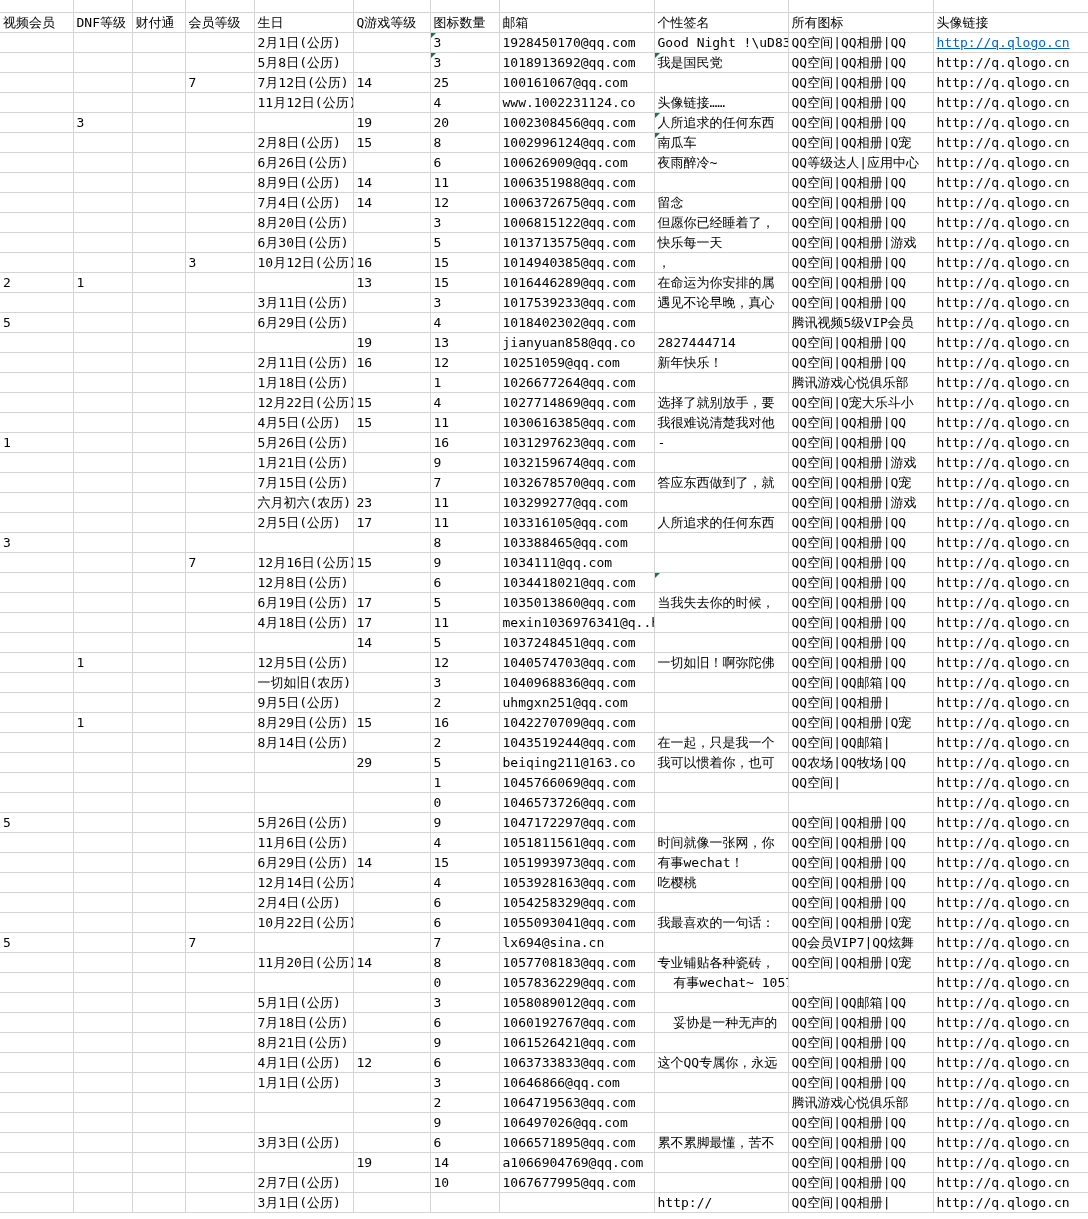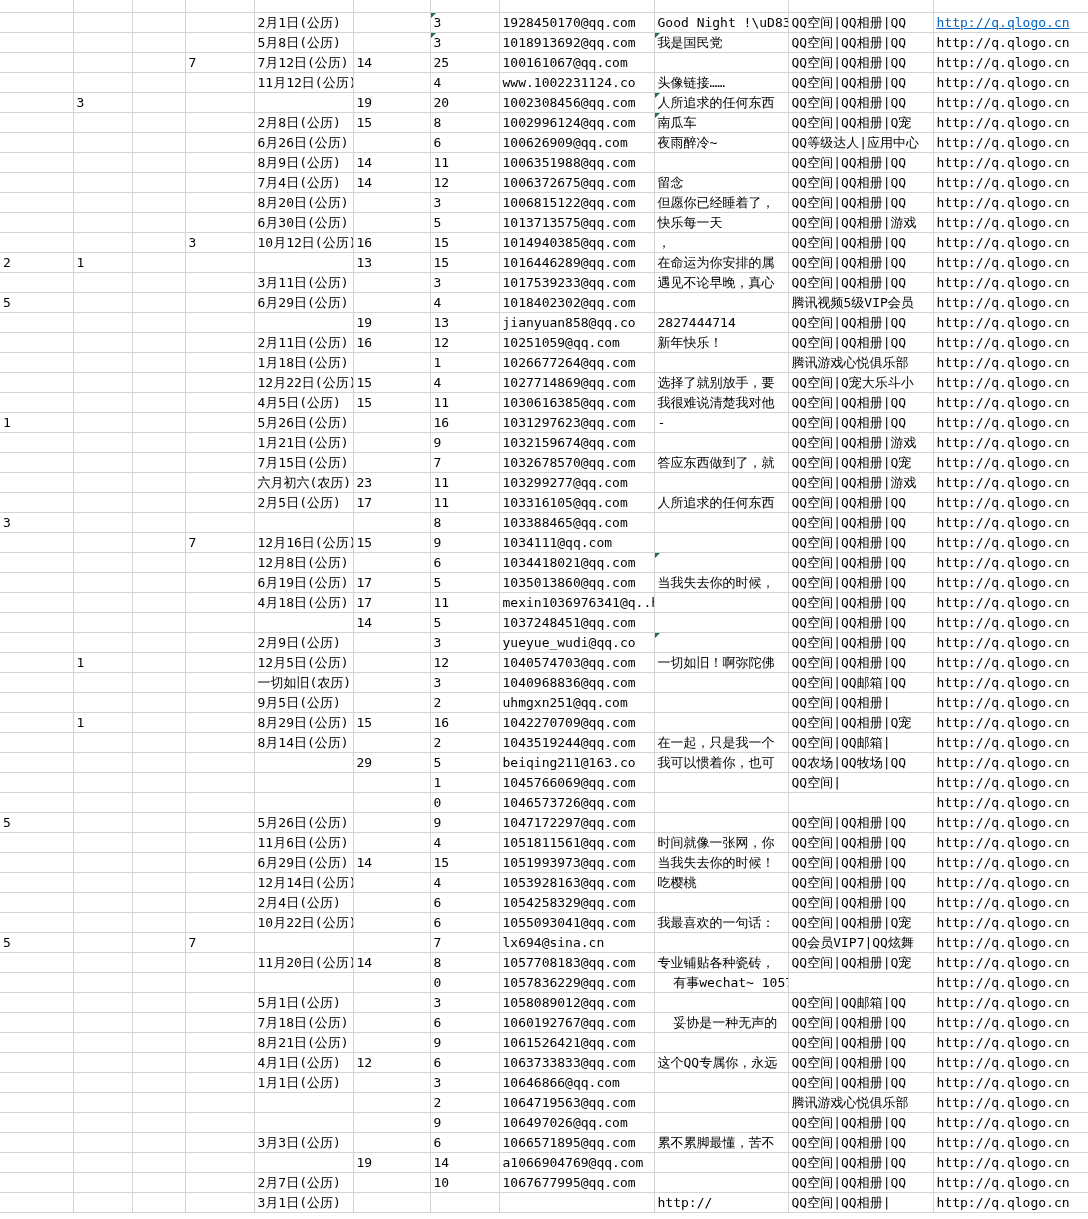--- a/index.html
+++ b/index.html
@@ -52,20 +52,33 @@
           <td></td>
           <td></td>
           <td></td>
           <td></td>
           <td></td>
           <td></td>
           <td></td>
           <td></td>
           <td></td>
         </tr>
+        <tr>
+          <th>视频会员</th>
+          <th>DNF等级</th>
+          <th>财付通</th>
+          <th>会员等级</th>
+          <th>生日</th>
+          <th>Q游戏等级</th>
+          <th>图标数量</th>
+          <th>邮箱</th>
+          <th>个性签名</th>
+          <th>所有图标</th>
+          <th>头像链接</th>
+        </tr>
       </thead>
     <tbody>
         <tr>
           <td></td>
           <td></td>
           <td></td>
           <td></td>
           <td>2月1日(公历)</td>
           <td></td>
           <td class="gmark">3</td>
@@ -459,33 +472,20 @@
           <td></td>
           <td>14</td>
           <td>5</td>
           <td>1037248451@qq.com</td>
           <td></td>
           <td>QQ空间|QQ相册|QQ</td>
           <td>http://q.qlogo.cn</td>
         </tr>
         <tr>
           <td></td>
-          <td></td>
-          <td></td>
-          <td></td>
-          <td>2月9日(公历)</td>
-          <td></td>
-          <td>3</td>
-          <td>yueyue_wudi@qq.co</td>
-          <td class="gmark"></td>
-          <td>QQ空间|QQ相册|QQ</td>
-          <td>http://q.qlogo.cn</td>
-        </tr>
-        <tr>
-          <td></td>
           <td>1</td>
           <td></td>
           <td></td>
           <td>12月5日(公历)</td>
           <td></td>
           <td>12</td>
           <td>1040574703@qq.com</td>
           <td>一切如旧！啊弥陀佛</td>
           <td>QQ空间|QQ相册|QQ</td>
           <td>http://q.qlogo.cn</td>
@@ -609,21 +609,21 @@
         </tr>
         <tr>
           <td></td>
           <td></td>
           <td></td>
           <td></td>
           <td>6月29日(公历)</td>
           <td>14</td>
           <td>15</td>
           <td>1051993973@qq.com</td>
-          <td>当我失去你的时候！</td>
+          <td>有事wechat！</td>
           <td>QQ空间|QQ相册|QQ</td>
           <td>http://q.qlogo.cn</td>
         </tr>
         <tr>
           <td></td>
           <td></td>
           <td></td>
           <td></td>
           <td>12月14日(公历)</td>
           <td></td>

